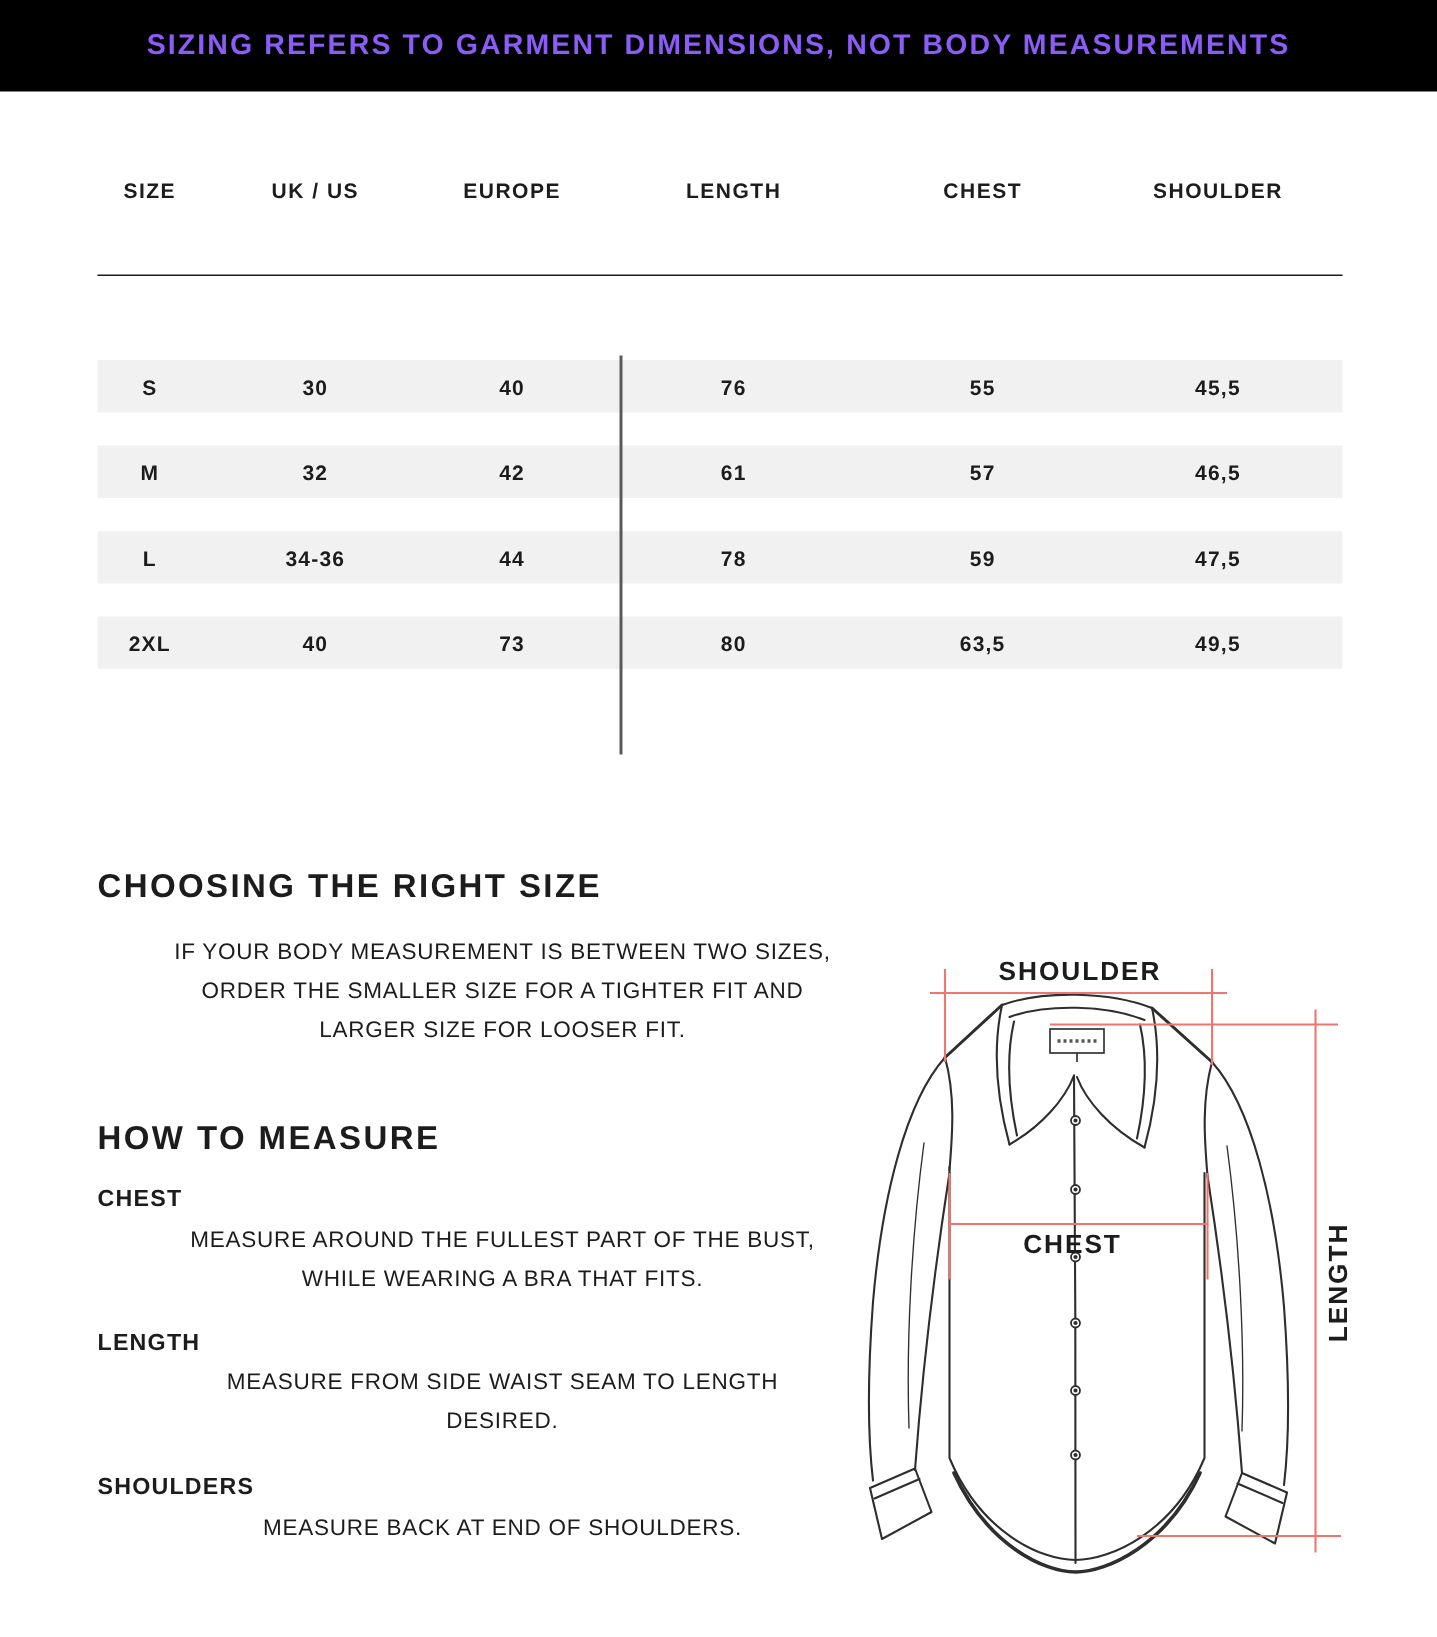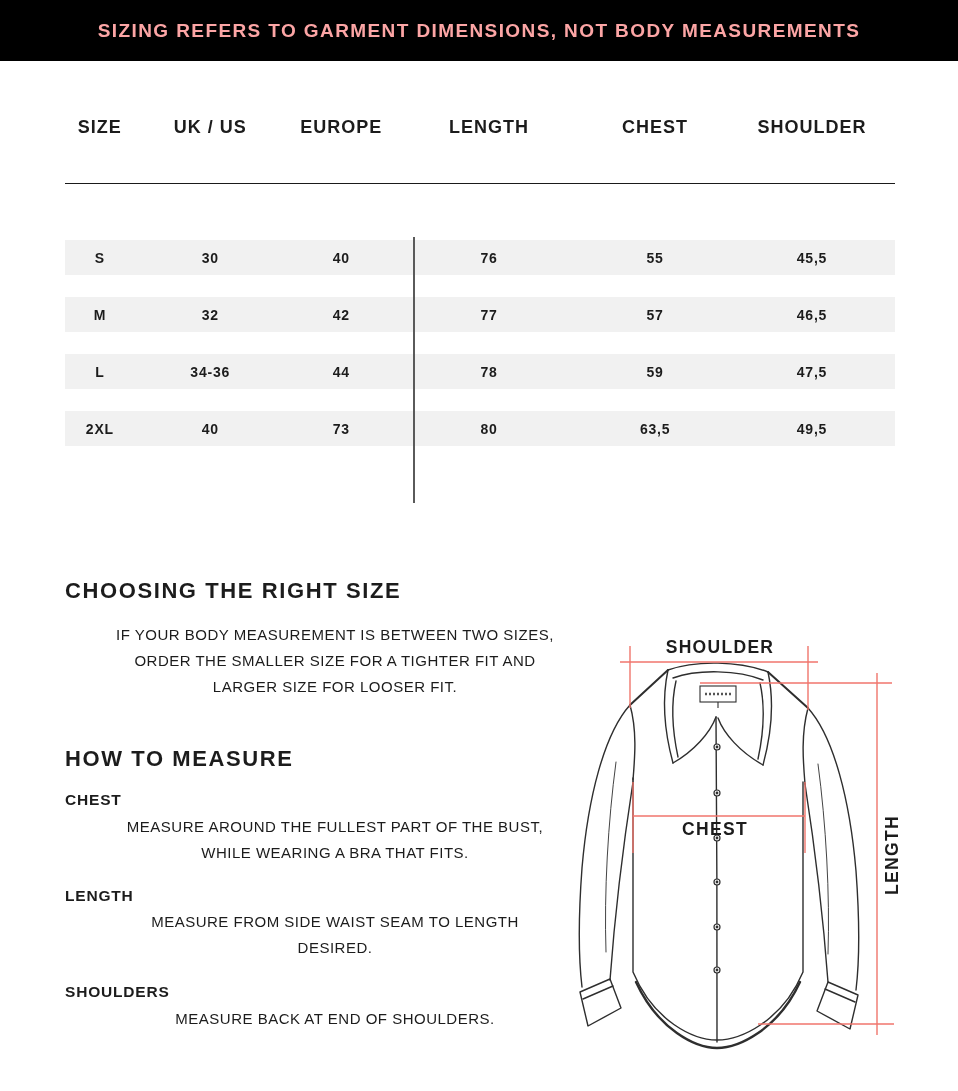--- a/index.html
+++ b/index.html
@@ -6,27 +6,27 @@
   .page{
     position:relative;width:958px;height:1091px;background:#ffffff;overflow:hidden;
     font-family:"Liberation Sans",sans-serif;color:#1c1c1c;
   }
   
   .banner{
     position:absolute;top:0;left:0;width:958px;height:61px;background:#000000;
     display:flex;align-items:center;justify-content:center;
   }
   .banner-text{
-    color:#fca5a5;font-size:19px;font-weight:bold;letter-spacing:1.4px;white-space:nowrap;
+    color:#8b5cf6;font-size:19px;font-weight:bold;letter-spacing:1.4px;white-space:nowrap;
   }
   
   .tbl-header{
     position:absolute;top:110px;left:65px;width:830px;height:34px;display:flex;align-items:center;
   }
-  .tbl-header .cell{font-size:18px;font-weight:bold;letter-spacing:1px;}
+  .tbl-header .cell{font-size:14px;font-weight:bold;letter-spacing:1px;}
   .tbl-rule{position:absolute;top:183px;left:65px;width:830px;height:1px;background:#1a1a1a;}
   .tbl-body{position:absolute;top:240px;left:65px;width:830px;}
   .tbl-row{
     width:830px;height:35px;margin-bottom:22px;background:#f1f1f1;
     display:flex;align-items:center;
   }
   .tbl-row .cell{font-size:14px;font-weight:bold;letter-spacing:0.8px;}
   .cell{text-align:center;}
   .c1{width:8.4%;} .c2{width:18.2%;} .c3{width:13.4%;} .c4{width:22.2%;} .c5{width:17.8%;} .c6{width:20%;}
   .tbl-divider{position:absolute;top:237px;left:413px;width:2px;height:266px;background:#5a5a5a;}
@@ -79,21 +79,21 @@
       <div class="cell c2">30</div>
       <div class="cell c3">40</div>
       <div class="cell c4">76</div>
       <div class="cell c5">55</div>
       <div class="cell c6">45,5</div>
     </div>
     <div class="tbl-row">
       <div class="cell c1">M</div>
       <div class="cell c2">32</div>
       <div class="cell c3">42</div>
-      <div class="cell c4">77</div>
+      <div class="cell c4">61</div>
       <div class="cell c5">57</div>
       <div class="cell c6">46,5</div>
     </div>
     <div class="tbl-row">
       <div class="cell c1">L</div>
       <div class="cell c2">34-36</div>
       <div class="cell c3">44</div>
       <div class="cell c4">78</div>
       <div class="cell c5">59</div>
       <div class="cell c6">47,5</div>

